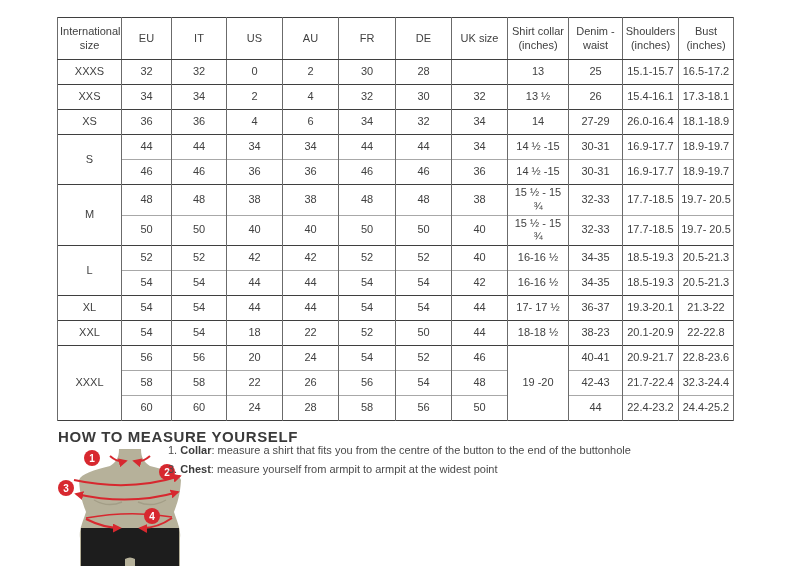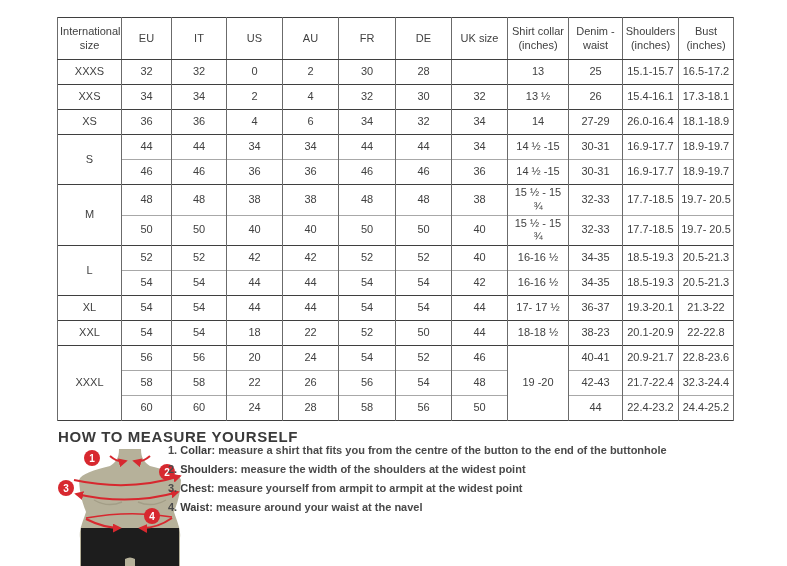--- a/index.html
+++ b/index.html
@@ -28,21 +28,21 @@
   
   .measure-heading{
     position:absolute;left:58px;top:428px;
     font-size:15px;font-weight:bold;letter-spacing:.6px;color:#3a3a3a;
   }
   .figure-wrap{position:absolute;left:56px;top:448px;width:140px;height:118px;}
   .steps{
     position:absolute;left:168px;top:441px;width:480px;
     font-size:11px;color:#4a4a4a;
   }
-  .step{height:19px;line-height:19px;white-space:nowrap;font-weight:bold;}
+  .step{height:19px;line-height:19px;white-space:nowrap;}
   .step b{color:#3c3c3c;}
 </style>
 </head>
 <body>
 
 <div class="screen">
 
   <table class="size-table">
     <colgroup>
       <col style="width:64px">
@@ -304,18 +304,16 @@
       </g>
       <g>
         <circle cx="96" cy="68" r="8" fill="#d7282f"></circle>
         <text x="96" y="71.5" text-anchor="middle" font-size="10" font-weight="bold" fill="#ffffff">4</text>
       </g>
     </svg>
   </div>
 
   <div class="steps">
       <div class="step"><span>1. </span><b>Collar</b><span>: measure a shirt that fits you from the centre of the button to the end of the buttonhole</span></div>
-      <div class="step"><span>2. </span><b>Shoulders</b><span>: measure the width of the shoulders at the widest point</span></div>
       <div class="step"><span>3. </span><b>Chest</b><span>: measure yourself from armpit to armpit at the widest point</span></div>
-      <div class="step"><span>4. </span><b>Waist</b><span>: measure around your waist at the navel</span></div>
     </div>
 
 </div>
 
 </body></html>

